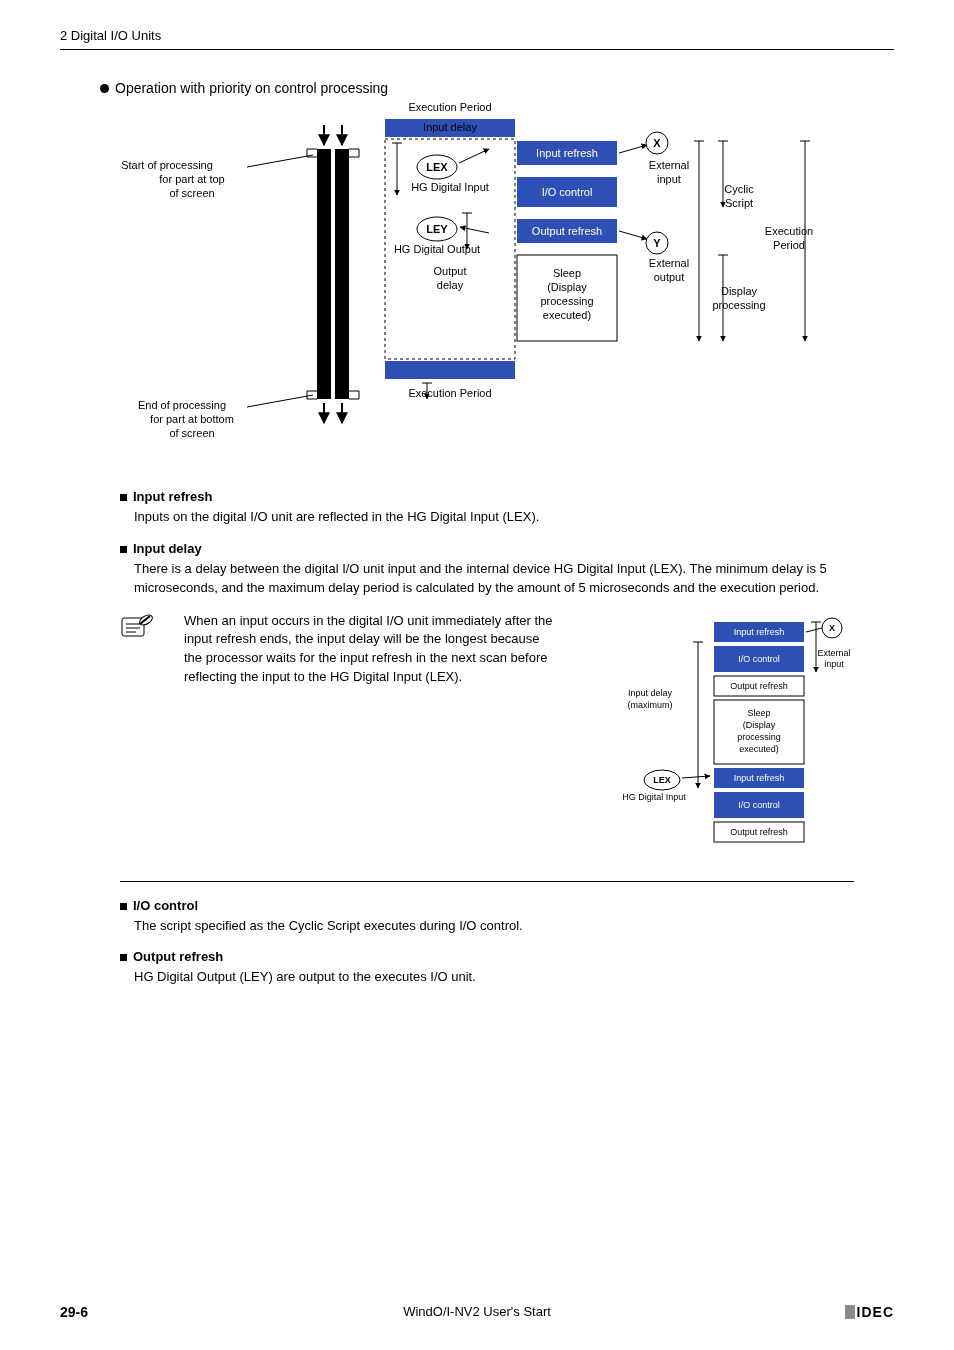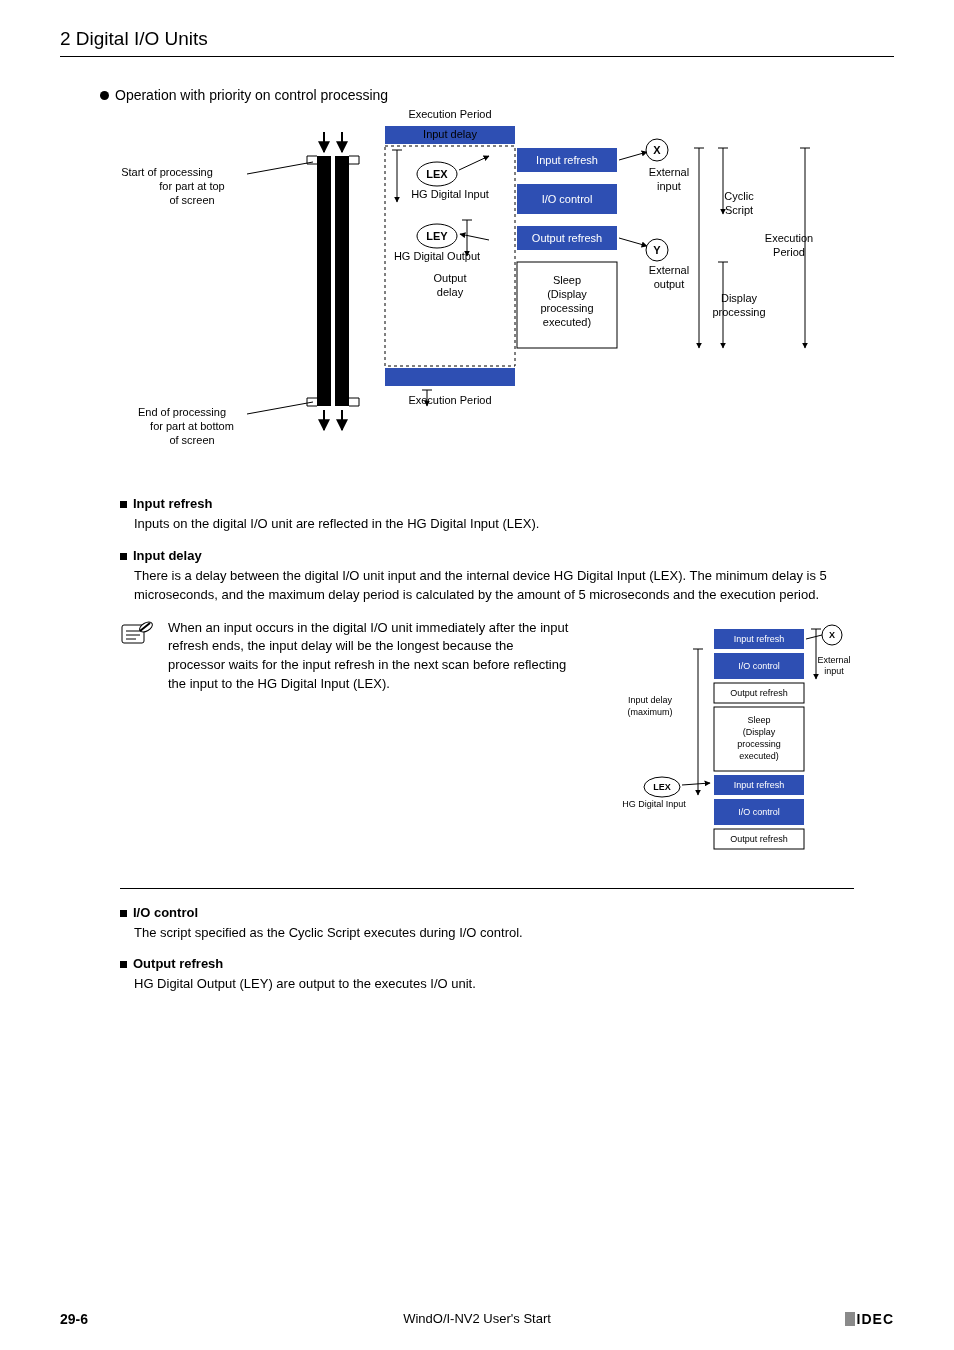--- a/index.html
+++ b/index.html
@@ -11,21 +11,21 @@
     width: 954px;
     margin: 0 auto;
     position: relative;
   }
   .page {
     padding: 28px 60px 40px 60px;
     min-height: 1350px;
     position: relative;
   }
   .header {
-    font-size: 19px;
+    font-size: 13px;
     padding-bottom: 6px;
     border-bottom: 1px solid #000;
     margin-bottom: 30px;
   }
   .section-title {
     font-size: 14px;
     margin-bottom: 3px;
     margin-left: 40px;
   }
   .dot {
@@ -58,21 +58,21 @@
     vertical-align: middle;
   }
   .bold { font-weight: bold; }
   .item-body {
     margin-left: 14px;
     line-height: 1.45;
   }
   .note-row {
     display: flex;
     margin: 10px 40px 16px 60px;
-    gap: 12px;
+    gap: 28px;
   }
   .note-icon {
     flex: 0 0 36px;
     height: 30px;
   }
   .note-text {
     flex: 1;
     line-height: 1.45;
     padding-right: 10px;
   }
@@ -80,21 +80,21 @@
     flex: 0 0 260px;
   }
   .hr {
     border: 0;
     border-bottom: 1px solid #000;
     margin: 10px 40px 16px 60px;
   }
   .footer {
     position: absolute;
     left: 0; right: 0;
-    bottom: 23px;
+    bottom: 30px;
     padding: 0 60px;
     display: flex;
     justify-content: space-between;
     align-items: center;
     font-size: 13px;
   }
   .footer .center {
     position: absolute;
     left: 0; right: 0;
     text-align: center;

